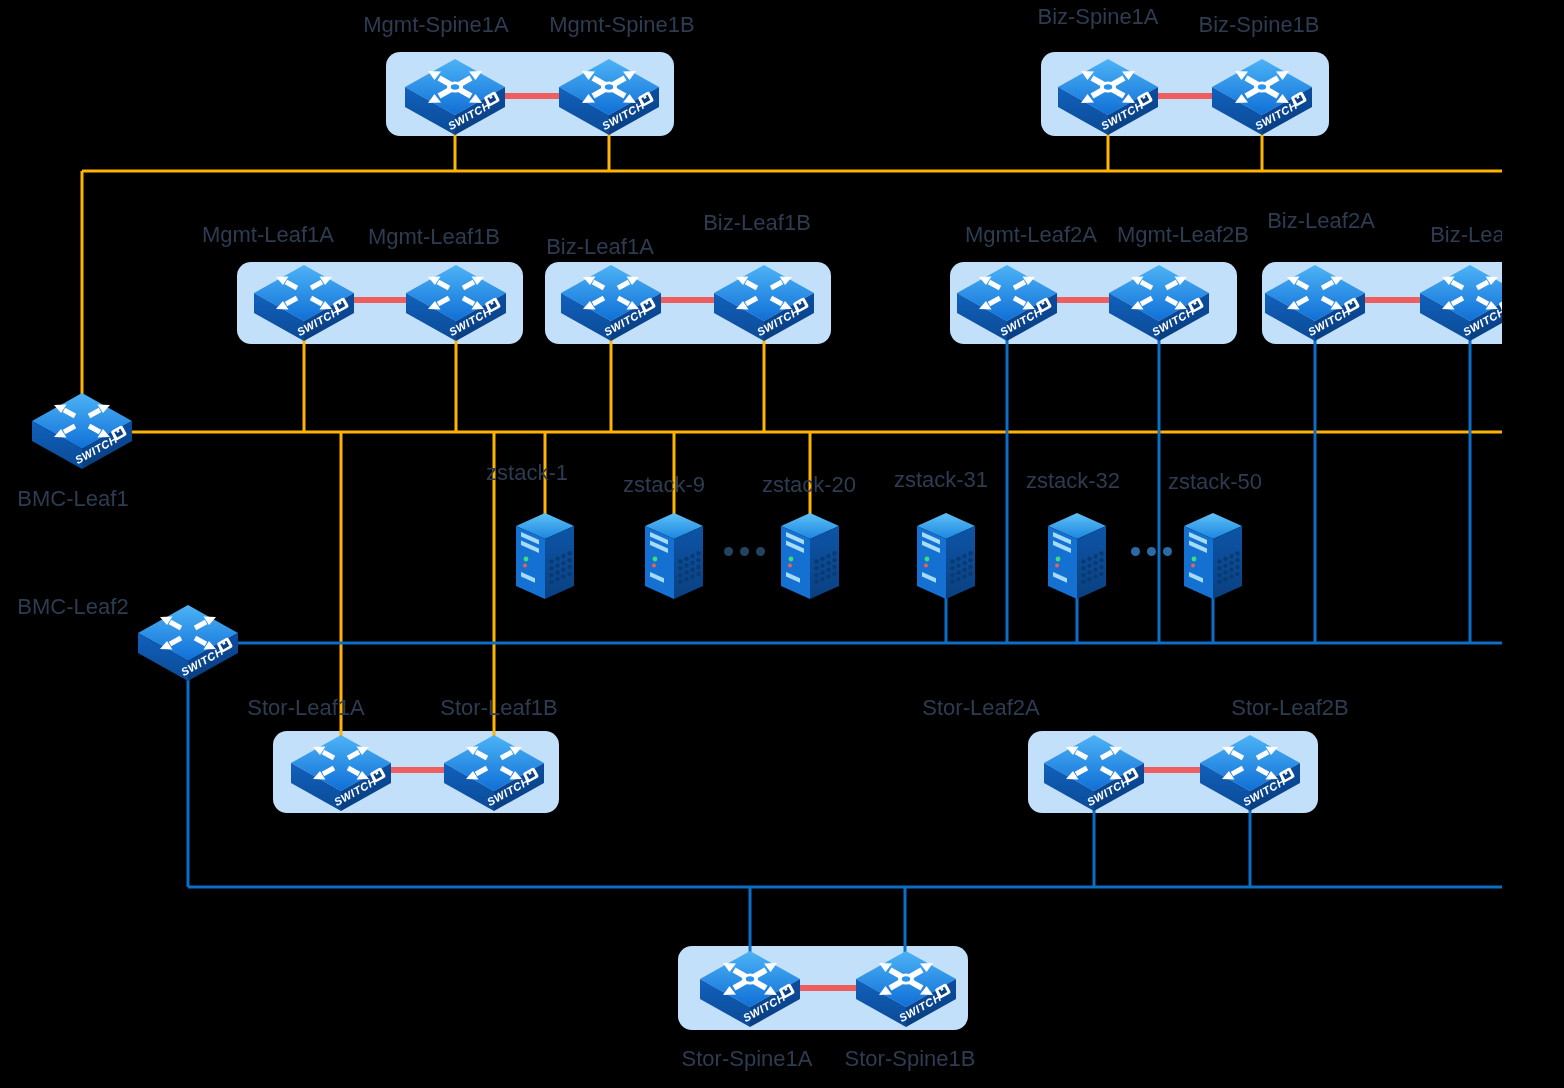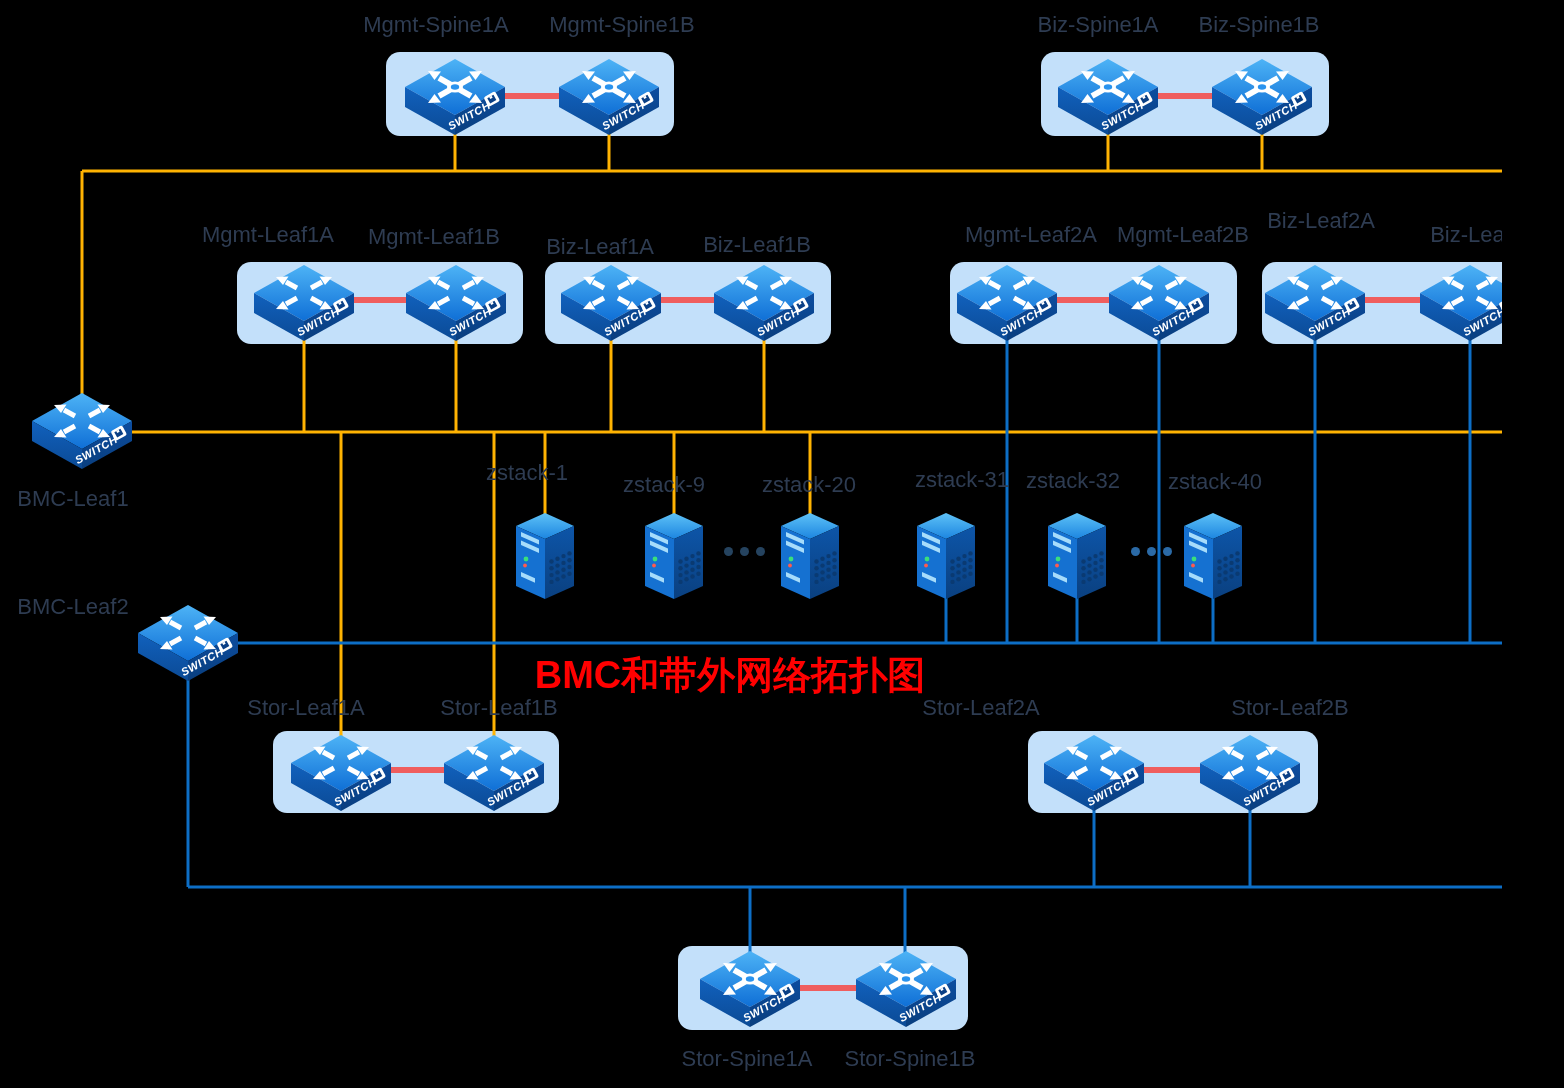--- a/index.html
+++ b/index.html
@@ -276,45 +276,44 @@
       <i></i>
     </div>
   <div class="dots blue" style="left:1131px;top:547px">
       <i></i>
       <i></i>
       <i></i>
     </div>
 
   <span class="lbl" style="left:436px;top:12px">Mgmt-Spine1A</span>
   <span class="lbl" style="left:622px;top:12px">Mgmt-Spine1B</span>
-  <span class="lbl" style="left:1098px;top:12px">Biz-Spine1A</span>
+  <span class="lbl" style="left:1098px;top:4px">Biz-Spine1A</span>
   <span class="lbl" style="left:1259px;top:12px">Biz-Spine1B</span>
 
   <span class="lbl" style="left:268px;top:222px">Mgmt-Leaf1A</span>
   <span class="lbl" style="left:434px;top:224px">Mgmt-Leaf1B</span>
   <span class="lbl" style="left:600px;top:234px">Biz-Leaf1A</span>
-  <span class="lbl" style="left:757px;top:232px">Biz-Leaf1B</span>
+  <span class="lbl" style="left:757px;top:210px">Biz-Leaf1B</span>
   <span class="lbl" style="left:1031px;top:222px">Mgmt-Leaf2A</span>
   <span class="lbl" style="left:1183px;top:222px">Mgmt-Leaf2B</span>
   <span class="lbl" style="left:1321px;top:208px">Biz-Leaf2A</span>
   <span class="lbl" style="left:1484px;top:222px">Biz-Leaf2B</span>
 
   <span class="lbl" style="left:73px;top:486px">BMC-Leaf1</span>
   <span class="lbl" style="left:73px;top:594px">BMC-Leaf2</span>
 
   <span class="lbl" style="left:527px;top:460px">zstack-1</span>
   <span class="lbl" style="left:664px;top:472px">zstack-9</span>
   <span class="lbl" style="left:809px;top:472px">zstack-20</span>
-  <span class="lbl" style="left:962px;top:467px">zstack-31</span>
+  <span class="lbl" style="left:941px;top:467px">zstack-31</span>
   <span class="lbl" style="left:1073px;top:468px">zstack-32</span>
-  <span class="lbl" style="left:1215px;top:469px">zstack-40</span>
+  <span class="lbl" style="left:1215px;top:469px">zstack-50</span>
 
   <span class="lbl" style="left:306px;top:695px">Stor-Leaf1A</span>
   <span class="lbl" style="left:499px;top:695px">Stor-Leaf1B</span>
   <span class="lbl" style="left:981px;top:695px">Stor-Leaf2A</span>
   <span class="lbl" style="left:1290px;top:695px">Stor-Leaf2B</span>
 
   <span class="lbl" style="left:747px;top:1046px">Stor-Spine1A</span>
   <span class="lbl" style="left:910px;top:1046px">Stor-Spine1B</span>
 
-  <div class="title" style="left:730px;top:650px">BMC和带外网络拓扑图</div>
 
 </div>
 
 </body></html>

